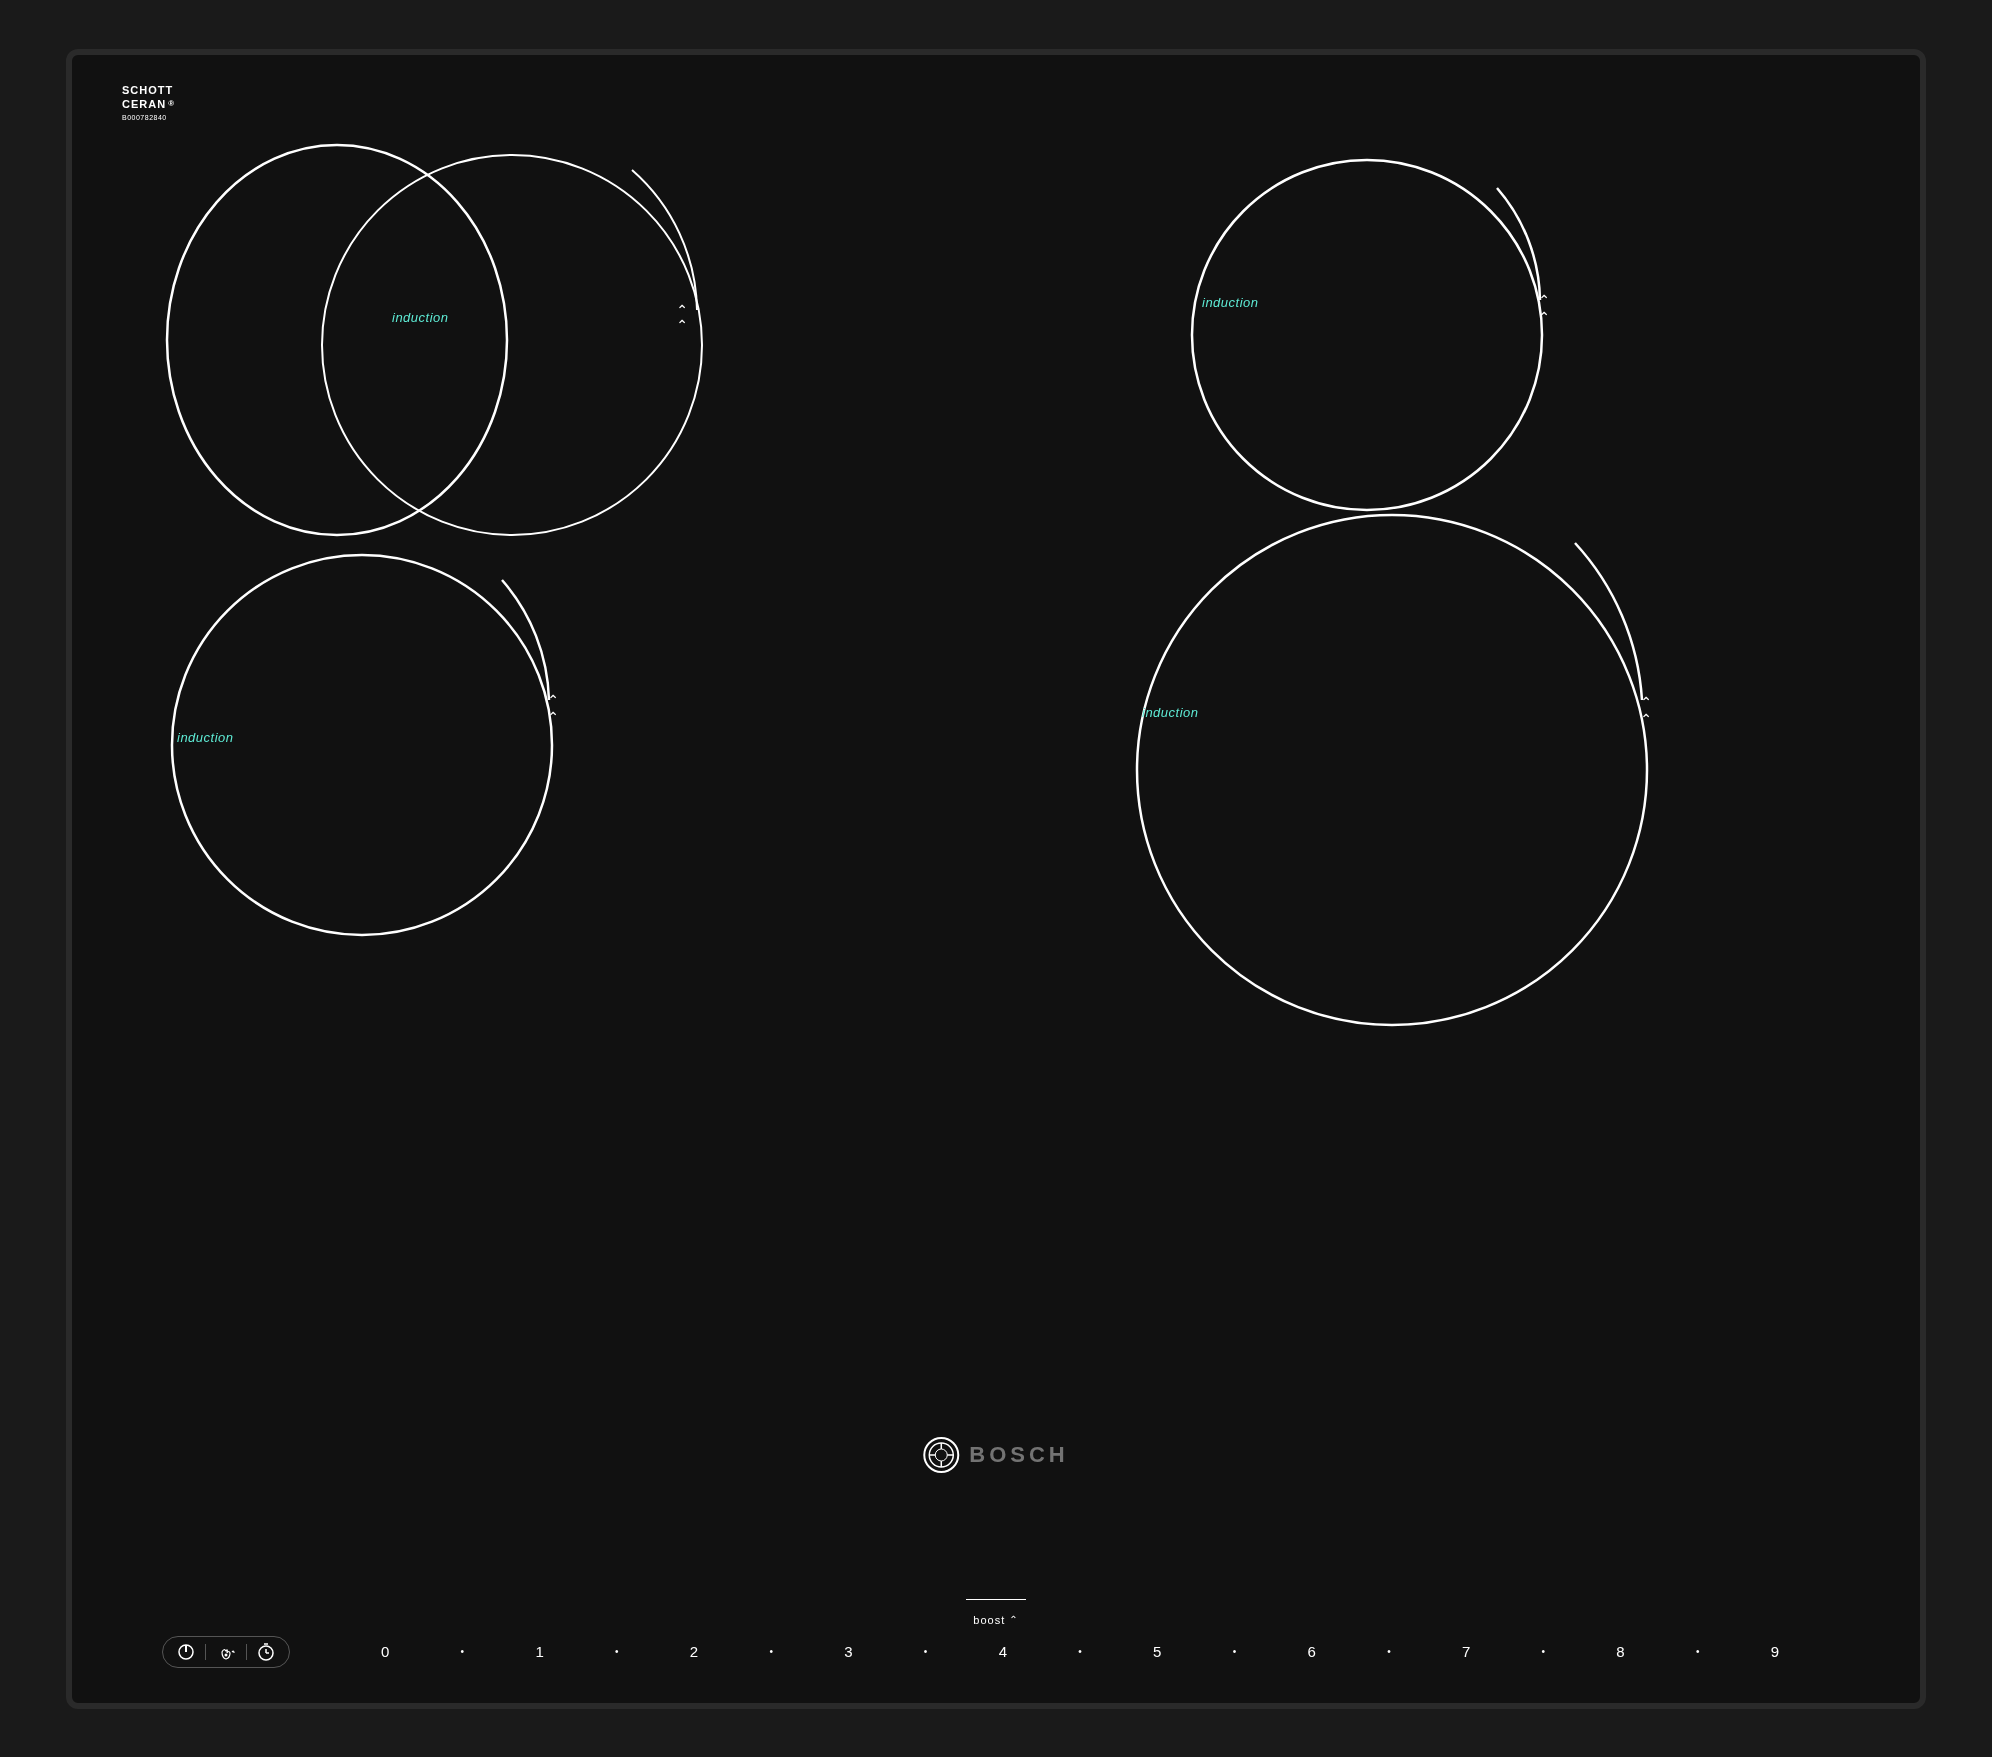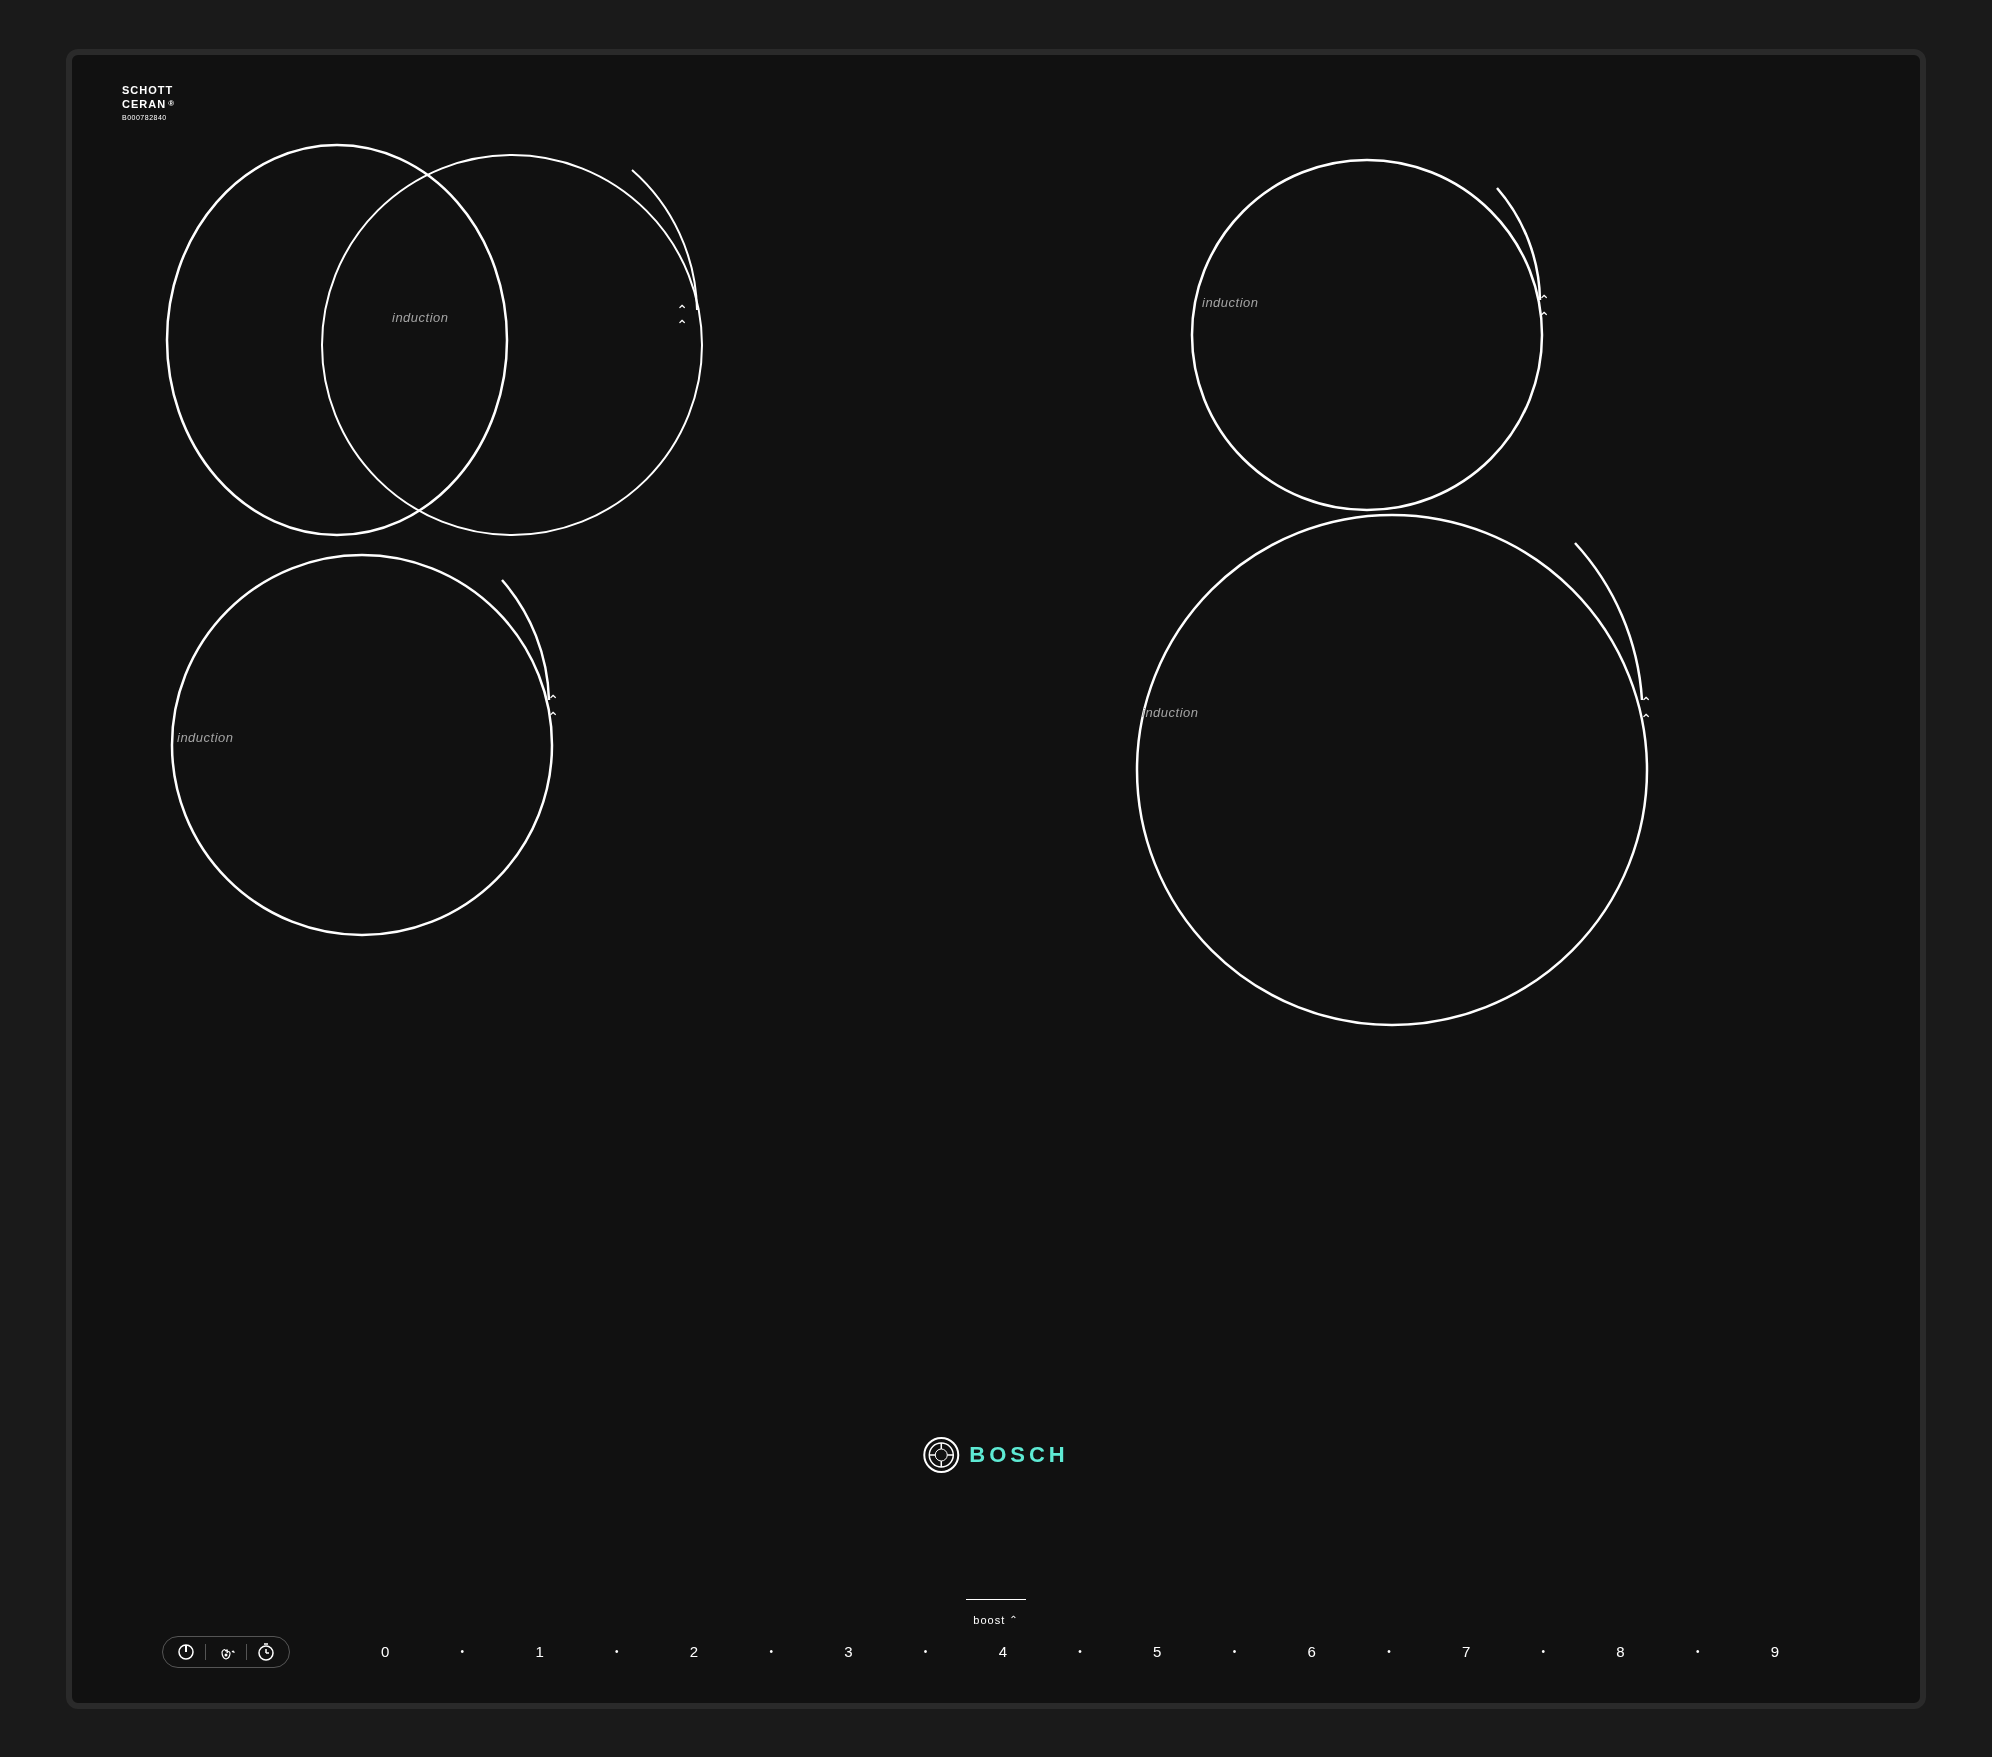--- a/index.html
+++ b/index.html
@@ -83,21 +83,21 @@
     
     .burner-bottom-right {
       top: 440px;
       left: 1050px;
       width: 530px;
       height: 530px;
     }
 
     .burner-label {
       position: absolute;
-      color: #a3a3a3;
+      color: #5eead4;
       font-size: 13px;
       font-style: italic;
       letter-spacing: 0.5px;
     }
 
     
     svg.burner-svg {
       position: absolute;
       top: 0;
       left: 0;
@@ -203,21 +203,21 @@
     }
 
     .bosch-logo {
       position: absolute;
       bottom: 230px;
       left: 50%;
       transform: translateX(-50%);
       display: flex;
       align-items: center;
       gap: 10px;
-      color: #5eead4;
+      color: #737373;
     }
 
     .bosch-circle {
       width: 36px;
       height: 36px;
       border: 2px solid white;
       border-radius: 50%;
       display: flex;
       align-items: center;
       justify-content: center;

